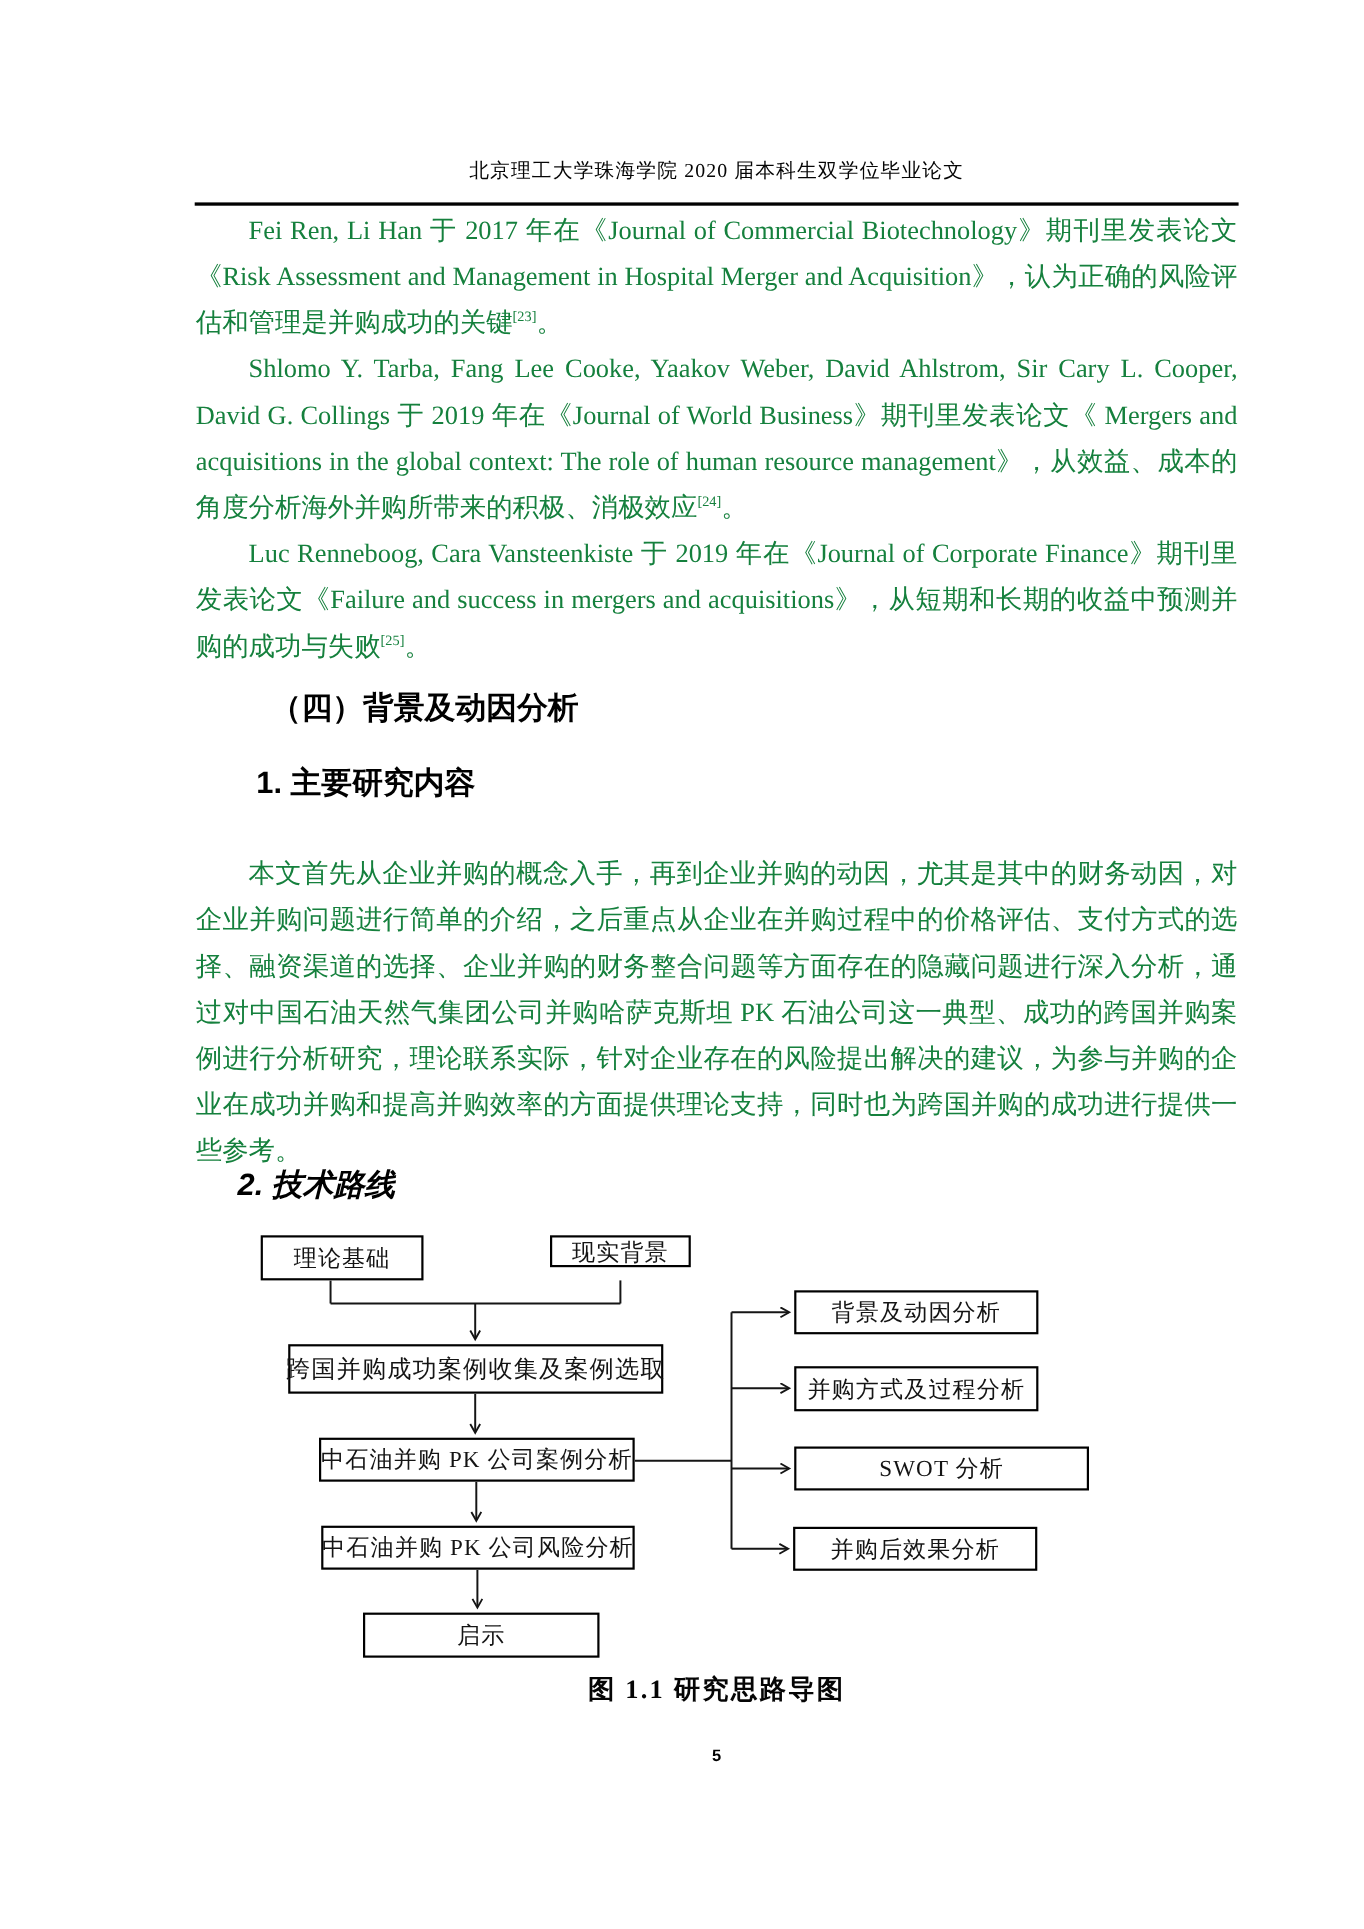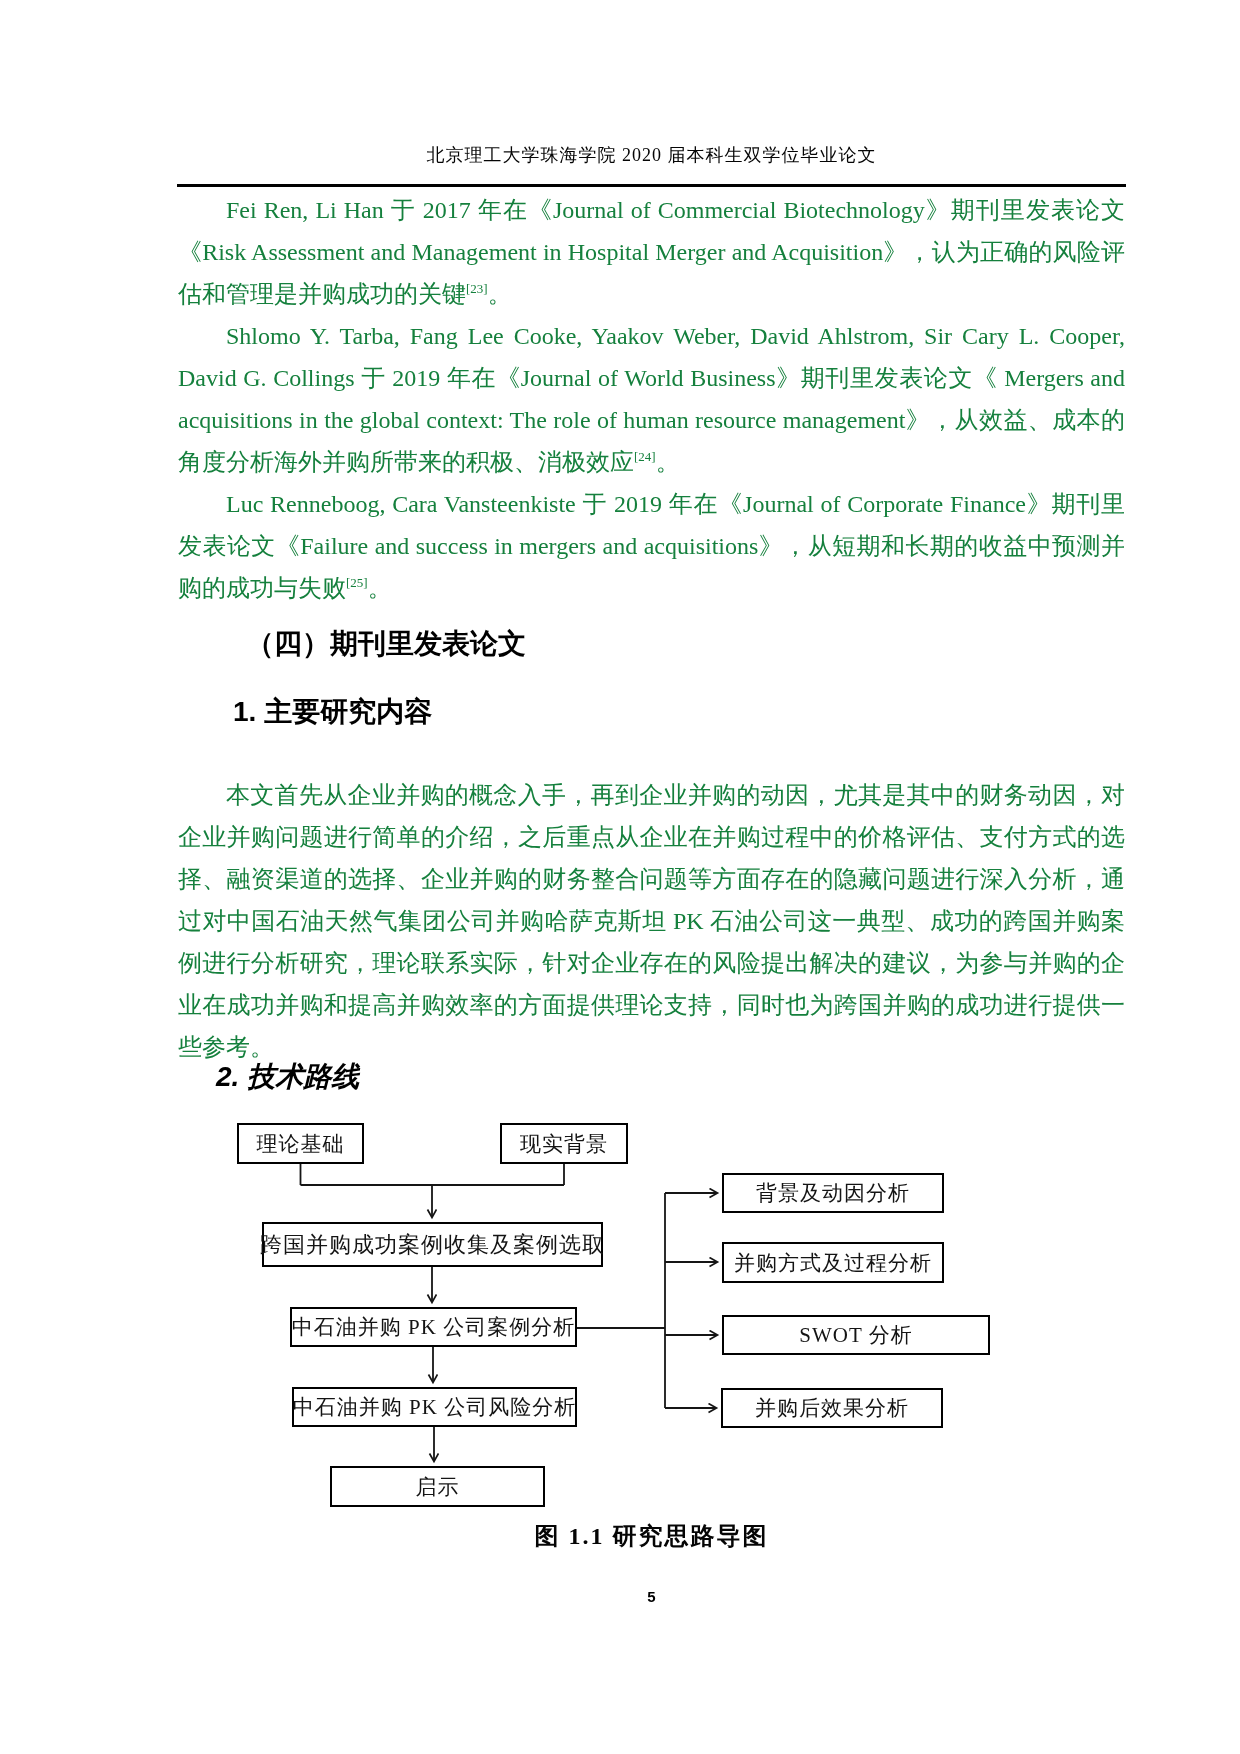--- a/index.html
+++ b/index.html
@@ -54,21 +54,21 @@
 
   <div class="header-text">北京理工大学珠海学院 2020 届本科生双学位毕业论文</div>
   <div class="header-rule"></div>
 
   <div class="text-block lit-block">
     <p class="body"><span>Fei Ren, Li Han 于 2017 年在《Journal of Commercial Biotechnology》期刊里发表论文《Risk Assessment and Management in Hospital Merger and Acquisition》，认为正确的风险评估和管理是并购成功的关键</span><sup class="ref">[23]</sup><span>。</span></p>
     <p class="body"><span>Shlomo Y. Tarba, Fang Lee Cooke, Yaakov Weber, David Ahlstrom, Sir Cary L. Cooper, David G. Collings 于 2019 年在《Journal of World Business》期刊里发表论文《 Mergers and acquisitions in the global context: The role of human resource management》，从效益、成本的角度分析海外并购所带来的积极、消极效应</span><sup class="ref">[24]</sup><span>。</span></p>
     <p class="body"><span>Luc Renneboog, Cara Vansteenkiste 于 2019 年在《Journal of Corporate Finance》期刊里发表论文《Failure and success in mergers and acquisitions》，从短期和长期的收益中预测并购的成功与失败</span><sup class="ref">[25]</sup><span>。</span></p>
   </div>
 
-  <h2 class="h-hei h-section">（四）期刊里发表论文</h2>
+  <h2 class="h-hei h-section">（四）背景及动因分析</h2>
   <h3 class="h-hei h-sub1">1. 主要研究内容</h3>
 
   <div class="text-block main-block">
     <p class="body">本文首先从企业并购的概念入手，再到企业并购的动因，尤其是其中的财务动因，对企业并购问题进行简单的介绍，之后重点从企业在并购过程中的价格评估、支付方式的选择、融资渠道的选择、企业并购的财务整合问题等方面存在的隐藏问题进行深入分析，通过对中国石油天然气集团公司并购哈萨克斯坦 PK 石油公司这一典型、成功的跨国并购案例进行分析研究，理论联系实际，针对企业存在的风险提出解决的建议，为参与并购的企业在成功并购和提高并购效率的方面提供理论支持，同时也为跨国并购的成功进行提供一些参考。</p>
   </div>
 
   <h3 class="h-hei h-sub2">2. 技术路线</h3>
 
   <div class="flowchart">
     <svg width="947" height="515" viewBox="0 0 947 515">
@@ -87,22 +87,22 @@
         <path d="M256,427 V461" marker-end="url(#arr)"></path>
         <path d="M399,328 H487"></path>
         <path d="M487,193 V408"></path>
         <path d="M487,193 H539" marker-end="url(#arr)"></path>
         <path d="M487,262 H539" marker-end="url(#arr)"></path>
         <path d="M487,335 H539" marker-end="url(#arr)"></path>
         <path d="M487,408 H538" marker-end="url(#arr)"></path>
       </g>
     </svg>
 
-    <div class="fc-box" style="left:59px;top:123px;width:127px;height:41px;">理论基础</div>
-    <div class="fc-box" style="left:322px;top:123px;width:128px;height:41px;">现实背景</div>
+    <div class="fc-box" style="left:59px;top:123px;width:148px;height:41px;">理论基础</div>
+    <div class="fc-box" style="left:322px;top:123px;width:128px;height:29px;">现实背景</div>
     <div class="fc-box fc-wide" style="left:84px;top:222px;width:341px;height:45px;">跨国并购成功案例收集及案例选取</div>
     <div class="fc-box" style="left:112px;top:307px;width:287px;height:40px;">中石油并购 PK 公司案例分析</div>
     <div class="fc-box" style="left:114px;top:387px;width:285px;height:40px;">中石油并购 PK 公司风险分析</div>
     <div class="fc-box" style="left:152px;top:466px;width:215px;height:41px;">启示</div>
     <div class="fc-box" style="left:544px;top:173px;width:222px;height:40px;">背景及动因分析</div>
     <div class="fc-box" style="left:544px;top:242px;width:222px;height:41px;">并购方式及过程分析</div>
     <div class="fc-box" style="left:544px;top:315px;width:268px;height:40px;">SWOT 分析</div>
     <div class="fc-box" style="left:543px;top:388px;width:222px;height:40px;">并购后效果分析</div>
   </div>
 

